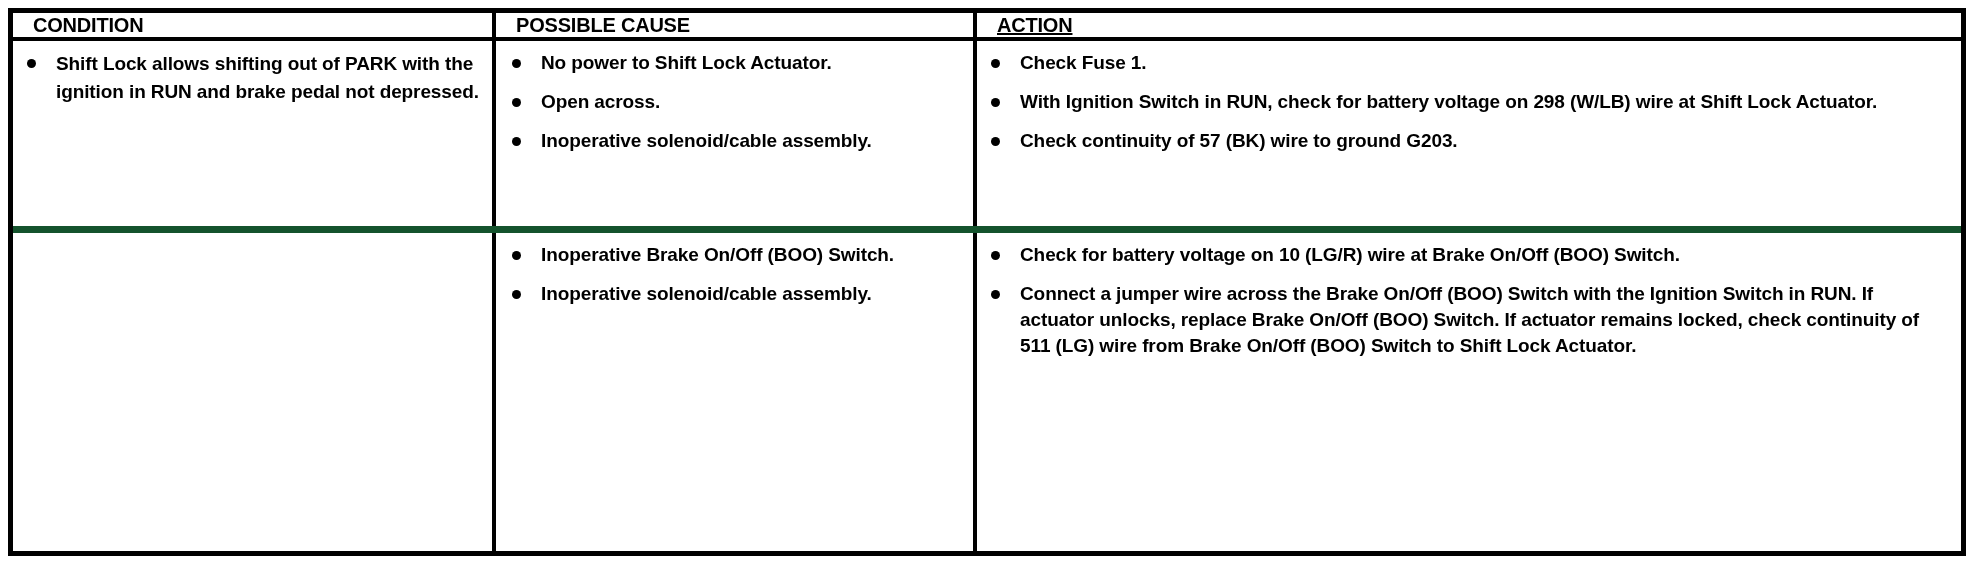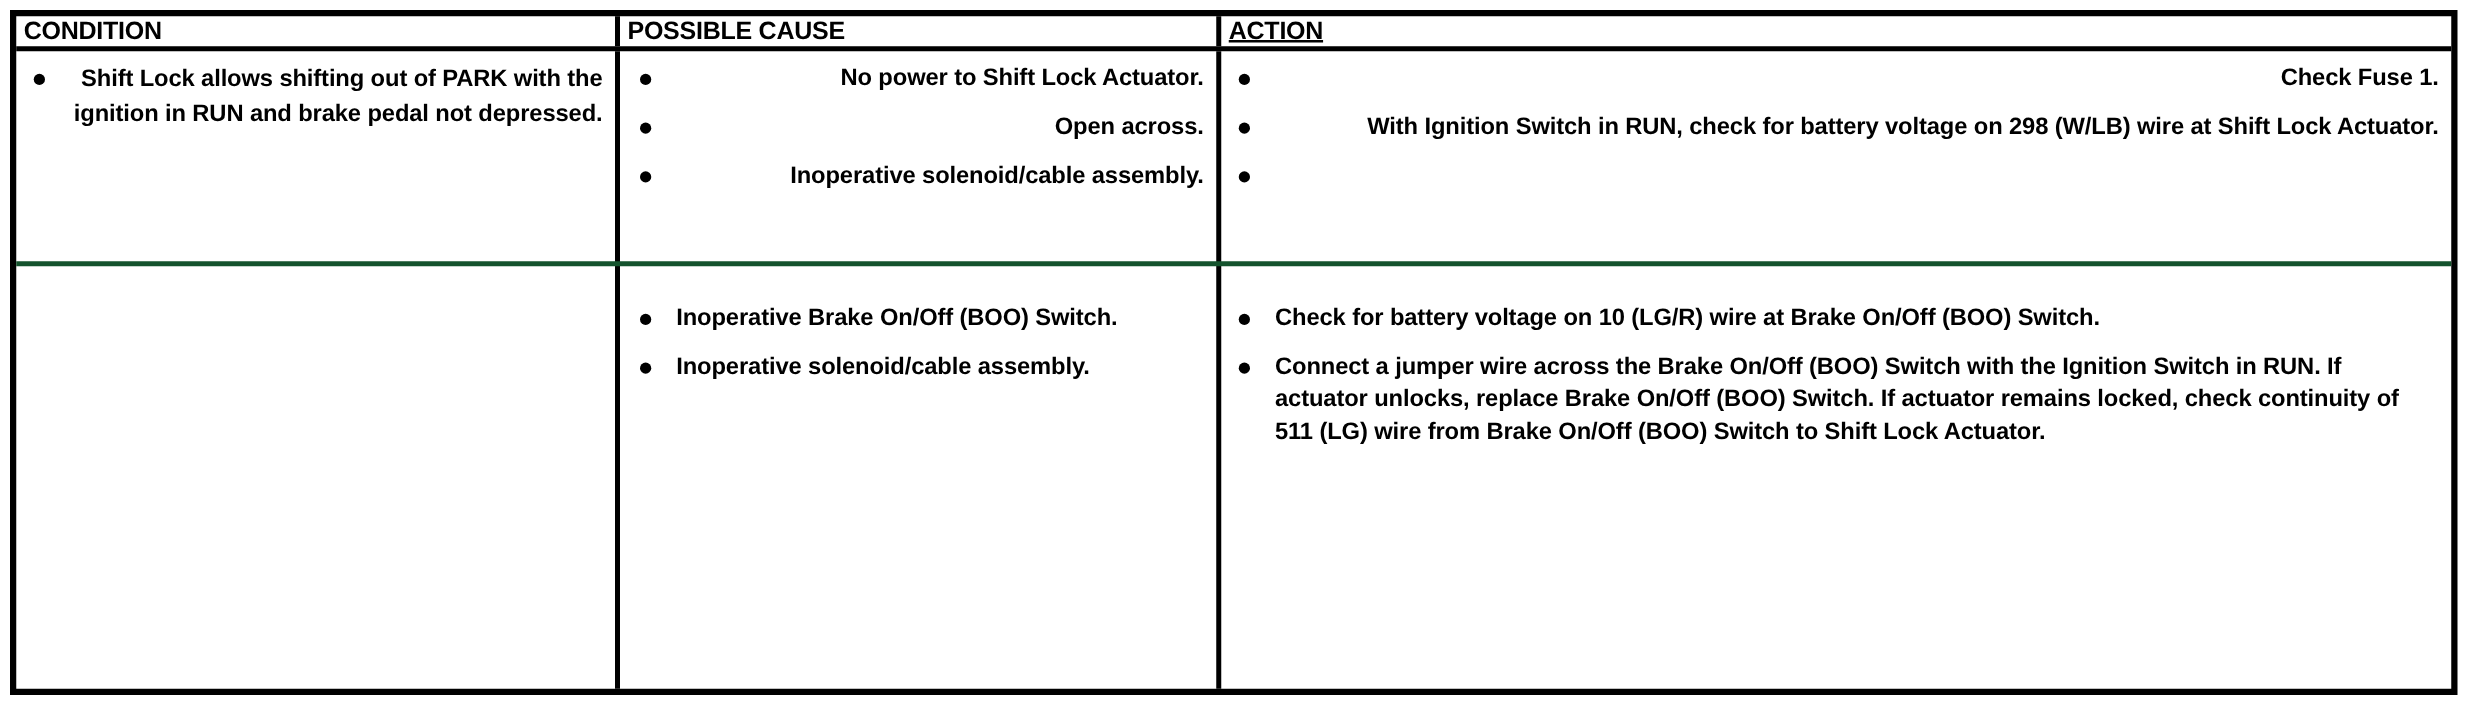--- a/index.html
+++ b/index.html
@@ -56,21 +56,21 @@
   .hcell {
     position: absolute;
     top: 0;
     height: 100%;
     box-sizing: border-box;
     display: flex;
     align-items: center;
     font-size: 20px;
     font-weight: bold;
     letter-spacing: -0.2px;
-    padding-left: 6px;
+    padding-left: 20px;
   }
   .hcell.c1 { left: 0; width: 479px; }
   .hcell.c2 { left: 479px; width: 429px; border-left: 4px solid #000000; }
   .hcell.c3 { left: 960px; right: 0;   border-left: 4px solid #000000; text-decoration: underline; }
 
   
   .vrule {
     position: absolute;
     top: 28px;
     bottom: 0;
@@ -80,21 +80,21 @@
   .vrule.v1 { left: 479px; }
   .vrule.v2 { left: 960px; }
 
   
   .body-row {
     position: absolute;
     left: 0;
     right: 0;
     box-sizing: border-box;
   }
-  .row-1 { top: 28px;  height: 172px; border-bottom: 4px solid #14532d; text-align: right; }
+  .row-1 { top: 28px;  height: 192px; border-bottom: 7px solid #14532d; }
   .row-2 { top: 220px; bottom: 0; }
 
   .cell {
     position: absolute;
     top: 0;
     bottom: 0;
     box-sizing: border-box;
     padding: 9px 10px 0 10px;
   }
   .cell.c1 { left: 0;     width: 479px; }
@@ -180,20 +180,21 @@
             <li>
               <span class="dot"></span>
               <span>Check Fuse 1.</span>
             </li>
             <li>
               <span class="dot"></span>
               <span>With Ignition Switch in RUN, check for battery voltage on 298 (W/LB) wire at Shift Lock Actuator.</span>
             </li>
             <li>
               <span class="dot"></span>
+              <span>Check continuity of 57 (BK) wire to ground G203.</span>
             </li>
           </ul>
         </div>
       </div>
 
       <div class="body-row row-2">
         <div class="cell c2">
           <ul class="bullets">
             <li>
               <span class="dot"></span>

